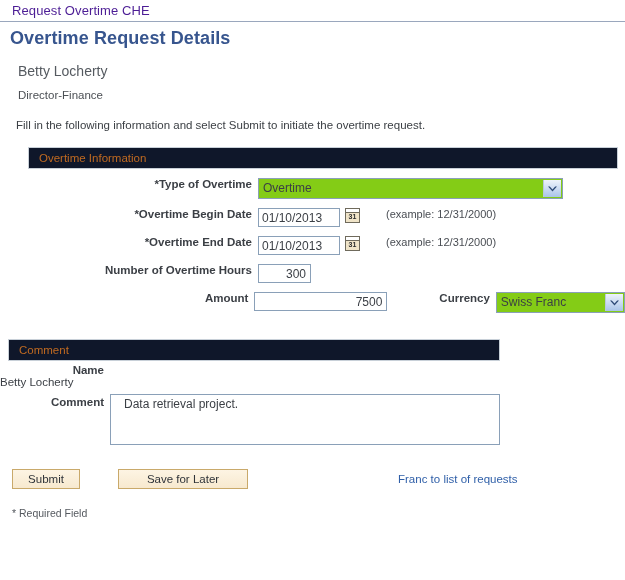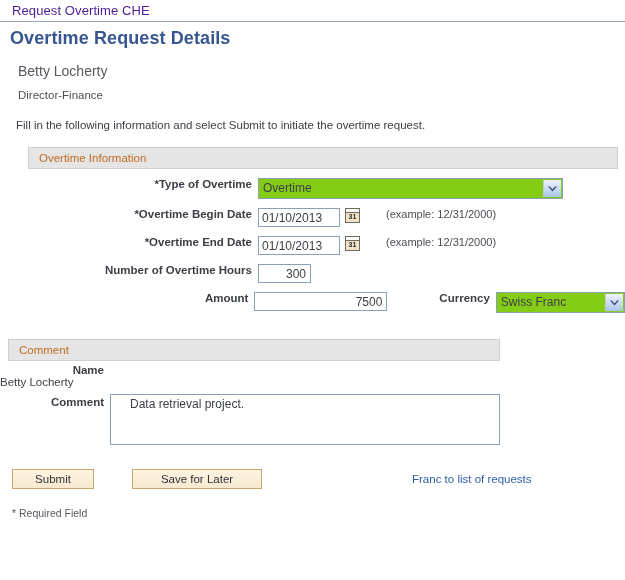--- a/index.html
+++ b/index.html
@@ -50,21 +50,21 @@
     padding: 10px 8px 0 18px;
   }
   .instructions {
     font-size: 11.5px;
     color: #3c4045;
     padding: 18px 0 0 16px;
   }
 
   
   .group-bar {
-    background: #e5e5e5;
+    background: #0f172a;
     border: 1px solid #c8d0d8;
     color: #c06a21;
     font-size: 11.5px;
     padding: 4px 0 4px 10px;
     box-sizing: border-box;
   }
   .group-bar.overtime-info {
     margin: 16px 0 0 28px;
     width: 590px;
   }
@@ -119,21 +119,21 @@
   input.amount-field {
     width: 133px;
     height: 19px;
     text-align: right;
     padding-right: 4px;
   }
   textarea.comment-field {
     width: 390px;
     height: 51px;
     resize: none;
-    padding: 2px 19px;
+    padding: 2px 13px;
     line-height: 14px;
   }
 
   
   .sel-wrap {
     position: relative;
     display: inline-block;
     border: 1px solid #8aa0b8;
     background: #84cc16;
     box-sizing: border-box;
@@ -206,21 +206,21 @@
     font-family: "Liberation Sans", sans-serif;
     font-size: 11.5px;
     color: #2f3338;
     background: linear-gradient(180deg, #fdf4e3 0%, #f7e9cf 100%);
     border: 1px solid #c9a96a;
     padding: 3px 0;
     cursor: pointer;
     text-align: center;
     box-sizing: border-box;
   }
-  .btn-submit { width: 82px; }
+  .btn-submit { width: 68px; }
   .btn-save   { width: 130px; }
 
   .return-link {
     font-size: 11.5px;
     color: #2f5fa8;
     text-decoration: none;
   }
 
   .required-note {
     font-size: 10.5px;

